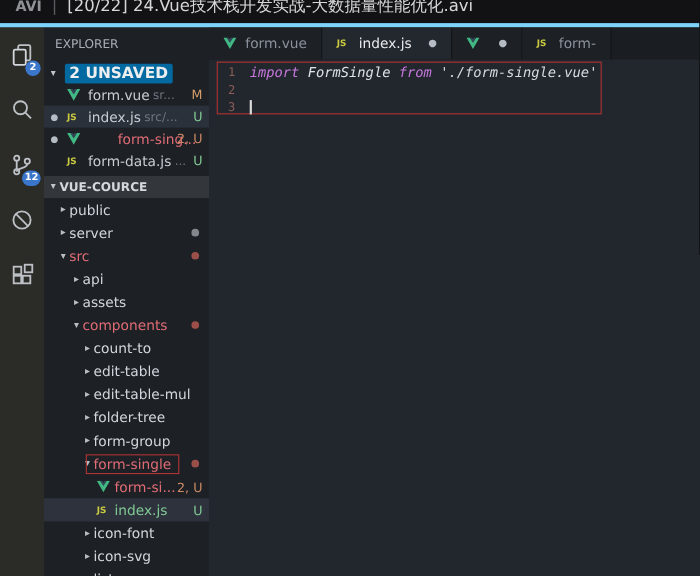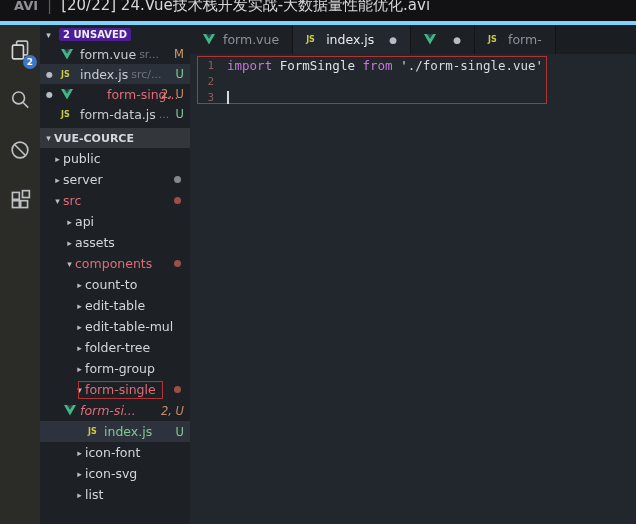--- a/index.html
+++ b/index.html
@@ -15,21 +15,21 @@
   .activitybar{width:40px;background:#2b2b28;flex:none;display:flex;flex-direction:column;align-items:center;}
   .act-item{width:40px;height:50px;position:relative;display:flex;align-items:center;justify-content:center;}
   .act-badge{position:absolute;right:3px;bottom:6px;background:#3a76c9;color:#fff;font-size:9px;
     min-width:14px;height:14px;border-radius:8px;display:flex;align-items:center;justify-content:center;
     padding:0 2px;font-weight:700;box-sizing:border-box;}
   
   .sidebar{width:150px;flex:none;background:#1d2126;color:#c9cdd3;font-size:12.5px;overflow:hidden;}
   .sidebar-title{height:23px;padding:9px 0 0 10px;font-size:11px;color:#a9aeb6;box-sizing:content-box;}
   .section-header{display:flex;align-items:center;font-size:11px;font-weight:700;color:#d5d8dc;height:19px;padding-left:3px;}
   .sec-arrow{font-size:9px;color:#c2c6cc;width:11px;text-align:center;}
-  .oe-badge{margin-left:5px;background:#4c1d95;color:#eceef0;font-size:10px;padding:1px 4px;border-radius:2px;font-weight:700;}
+  .oe-badge{margin-left:5px;background:#0369a1;color:#eceef0;font-size:14px;padding:1px 4px;border-radius:2px;font-weight:700;}
   .oe-row{height:20px;display:flex;align-items:center;position:relative;padding-left:21px;}
   .oe-row.active{background:#2b313b;}
   .oe-dot{position:absolute;left:6px;color:#b6bcc4;font-size:8px;top:6px;}
   .file-icon{width:14px;display:inline-flex;justify-content:flex-start;flex:none;}
   .js-icon{color:#cbcb41;font-size:8px;font-weight:700;letter-spacing:0;}
   .file-name{margin-left:5px;white-space:nowrap;}
   .file-path{margin-left:3px;color:#6e747e;font-size:11px;white-space:nowrap;}
   .status{position:absolute;right:6px;font-size:11.5px;}
   .tree-header{background:#33373c;margin-top:4px;height:20px;}
   .tree-row{height:21px;display:flex;align-items:center;position:relative;box-sizing:border-box;}
@@ -41,21 +41,21 @@
   
   .editor{flex:1;display:flex;flex-direction:column;background:#22262d;overflow:hidden;}
   .tabbar{height:29px;background:#1a1d21;display:flex;overflow:hidden;flex:none;}
   .tab{display:flex;align-items:center;padding:0 13px;gap:6px;background:#1d2025;border-right:1px solid #121418;
     color:#8b929c;font-size:12.5px;white-space:nowrap;flex:none;}
   .tab.active{background:#23272e;color:#e9ebee;}
   .tab-dirty{color:#b6bcc4;font-size:9px;margin-left:9px;}
   .code{position:relative;flex:1;padding-top:4px;font-family:"DejaVu Sans Mono","Liberation Mono",monospace;font-size:12.5px;}
   .code-line{display:flex;height:16px;line-height:16px;}
   .gutter{width:24px;text-align:right;color:#8a5c57;font-size:11px;flex:none;line-height:16px;}
-  .line-content{padding-left:13px;white-space:pre;}
+  .line-content{padding-left:13px;white-space:pre;font-style:italic;}
   .tok-keyword{color:#c678dd;}
   .tok-identifier{color:#dfe2e7;}
   .tok-string{color:#d8dce2;}
   .tok-plain{color:#dfe2e7;}
   .code-box{position:absolute;left:7px;top:2px;width:348px;height:46px;border:1.5px solid #b13434;pointer-events:none;}
   .cursor{position:absolute;left:37px;top:37px;width:1.5px;height:13px;background:#dadada;}
   .act-item svg{display:block;}
 </style>
 </head>
 <body>
@@ -78,35 +78,45 @@
           <div class="act-badge">2</div>
         </div>
         <div class="act-item">
           <svg width="22" height="22" viewBox="0 0 16 16">
             <circle cx="7" cy="6.5" r="4.3" fill="none" stroke="#bdc1c6" stroke-width="1.2"></circle>
             <line x1="10.2" y1="9.8" x2="14" y2="13.6" fill="none" stroke="#bdc1c6" stroke-width="1.2"></line>
           </svg>
         </div>
         <div class="act-item">
           <svg width="22" height="22" viewBox="0 0 16 16">
+            <circle cx="4.5" cy="3.5" r="1.7" fill="none" stroke="#bdc1c6" stroke-width="1.2"></circle>
+            <circle cx="4.5" cy="12.5" r="1.7" fill="none" stroke="#bdc1c6" stroke-width="1.2"></circle>
+            <circle cx="11.5" cy="5.5" r="1.7" fill="none" stroke="#bdc1c6" stroke-width="1.2"></circle>
+            <path d="M4.5 5.4v5.3 M11.5 7.3c0 3-7 2.4-7 5.2" fill="none" stroke="#bdc1c6" stroke-width="1.2"></path>
+          </svg>
+          <div class="act-badge">12</div>
+        </div>
+        <div class="act-item">
+          <svg width="22" height="22" viewBox="0 0 16 16">
             <circle cx="8" cy="8" r="5.7" fill="none" stroke="#bdc1c6" stroke-width="1.2"></circle>
             <line x1="4" y1="4" x2="12" y2="12" fill="none" stroke="#bdc1c6" stroke-width="1.2"></line>
           </svg>
         </div>
         <div class="act-item">
           <svg width="22" height="22" viewBox="0 0 16 16">
             <rect x="2.5" y="8.5" width="5" height="5" fill="none" stroke="#bdc1c6" stroke-width="1.2"></rect>
             <rect x="8.5" y="8.5" width="5" height="5" fill="none" stroke="#bdc1c6" stroke-width="1.2"></rect>
             <rect x="2.5" y="2.5" width="5" height="5" fill="none" stroke="#bdc1c6" stroke-width="1.2"></rect>
             <rect x="9.8" y="1.2" width="5" height="5" fill="none" stroke="#bdc1c6" stroke-width="1.2"></rect>
           </svg>
         </div>
       </div>
 
     <div class="sidebar">
+      <div class="sidebar-title">EXPLORER</div>
 
       <div class="section-header">
         <span class="sec-arrow">▾</span>
         <span class="oe-badge">2 UNSAVED</span>
       </div>
       <div>
           <div class="oe-row">
             <span class="file-icon">
               <svg width="12" height="11" viewBox="0 0 12 11">
                 <polygon points="0,0 3.1,0 6,4.6 8.9,0 12,0 6,10.5" fill="#41b883"></polygon>
@@ -197,21 +207,21 @@
           </div>
           <div class="tree-row" style="padding-left: 34px;">
             <span class="arrow">▸</span>
             <span class="tree-label">form-group</span>
           </div>
           <div class="tree-row" style="padding-left: 34px;">
             <span class="arrow">▾</span>
             <span class="tree-label label-boxed" style="color: rgb(224, 108, 117);">form-single</span>
             <span class="dot-badge" style="background: rgb(156, 79, 72);"></span>
           </div>
-          <div class="tree-row" style="padding-left: 24px; font-style: italic;">
+          <div class="tree-row" style="padding-left: 48px;">
             <span class="file-icon">
               <svg width="12" height="11" viewBox="0 0 12 11">
                 <polygon points="0,0 3.1,0 6,4.6 8.9,0 12,0 6,10.5" fill="#41b883"></polygon>
                 <polygon points="3.1,0 6,4.6 8.9,0 6.95,0 6,1.7 5.05,0" fill="#35495e"></polygon>
               </svg>
             </span>
             <span style="width: 2px;"></span>
             <span class="tree-label" style="color: rgb(224, 108, 117);">form-si...</span>
             <span class="status" style="color: rgb(204, 138, 102);">2, U</span>
           </div>

